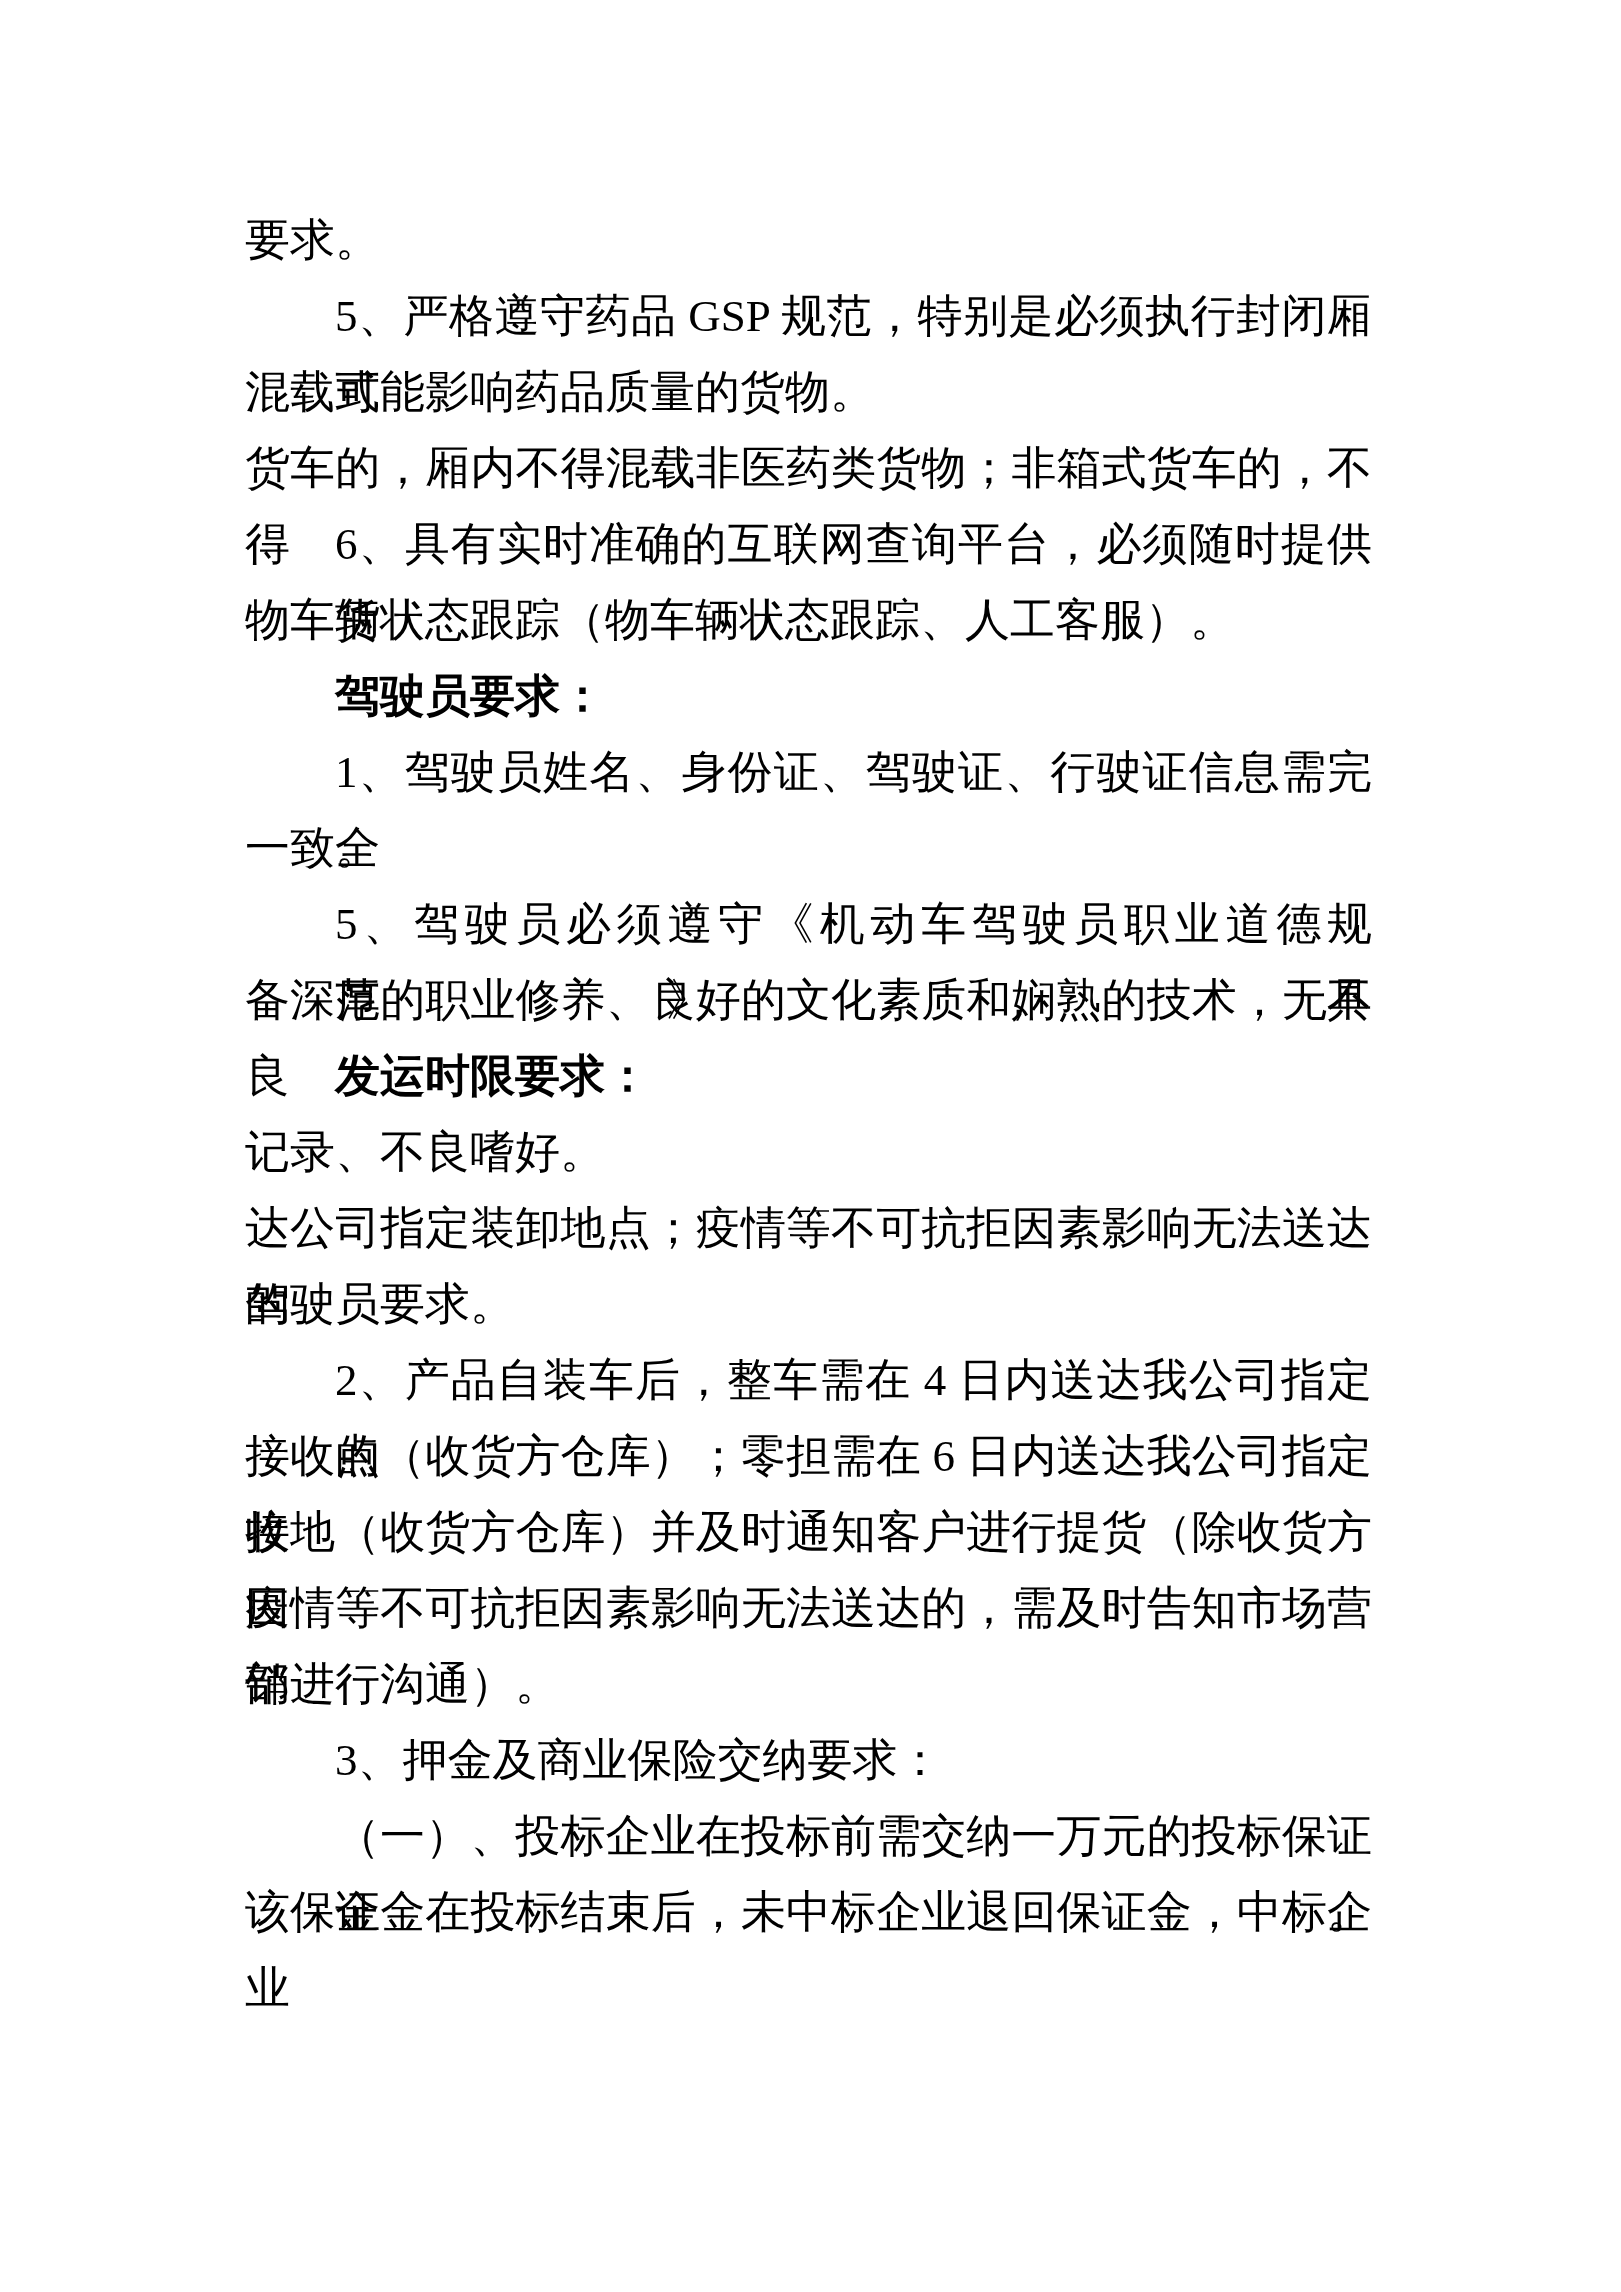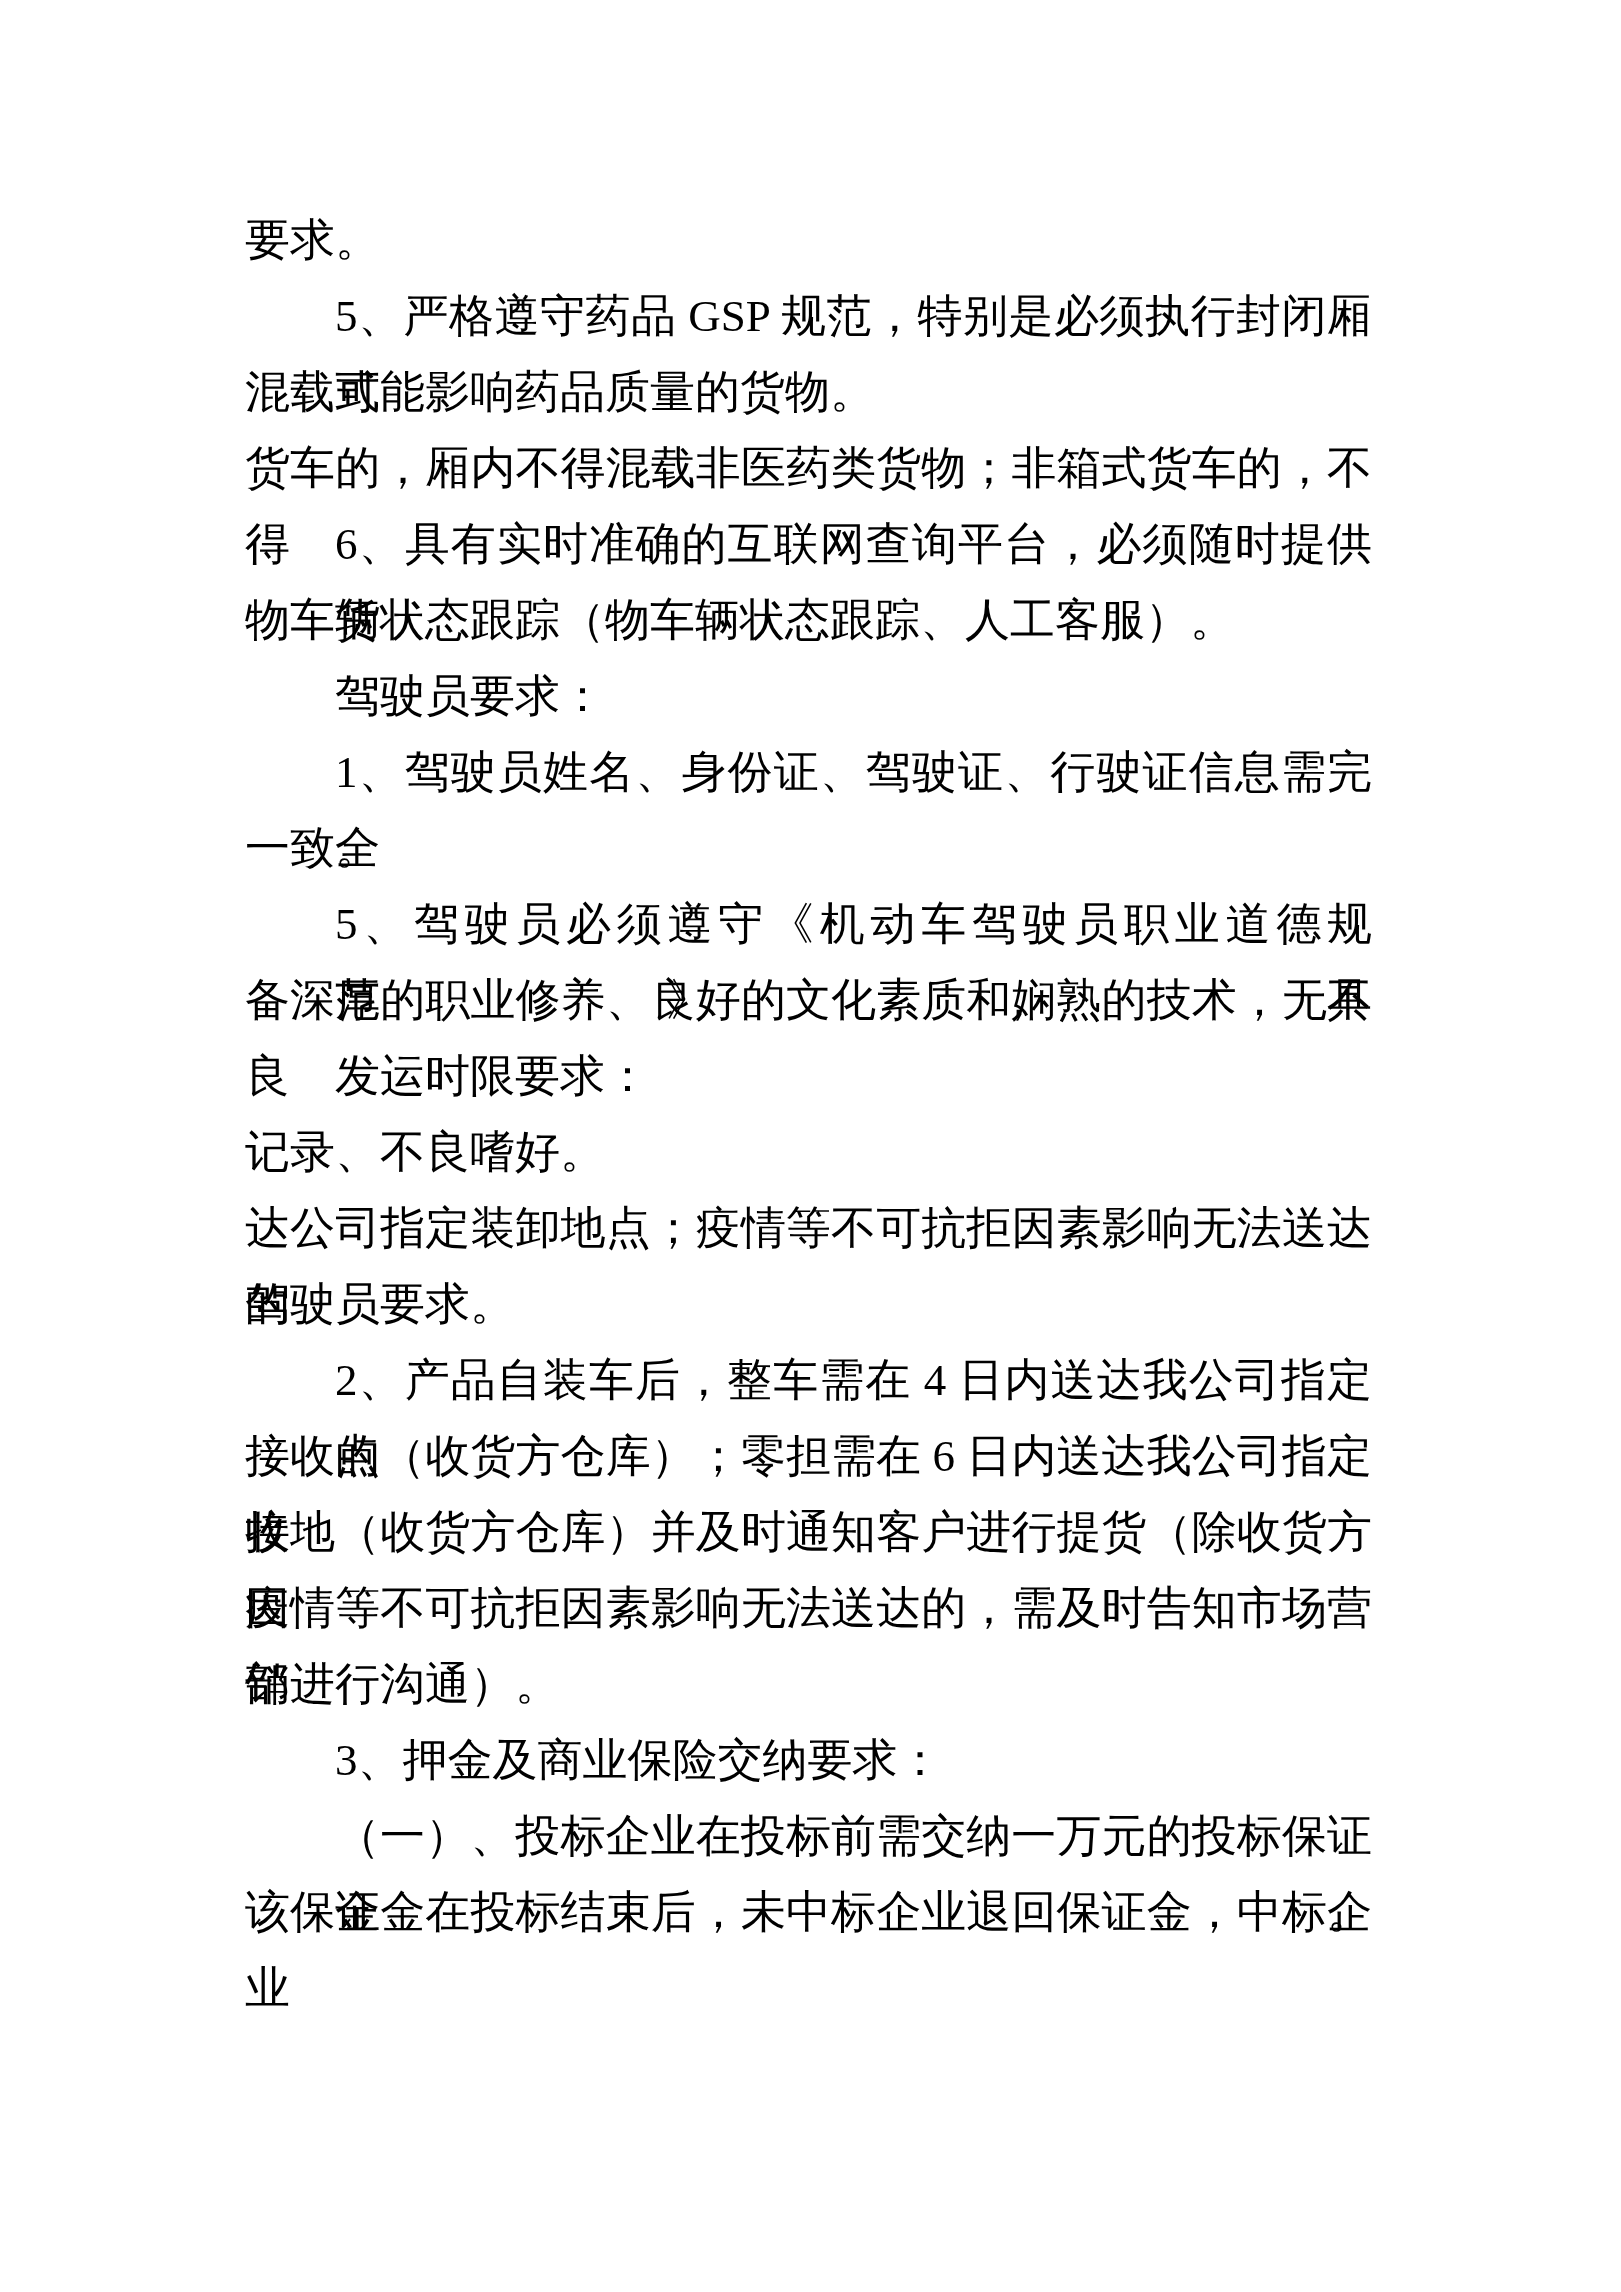--- a/index.html
+++ b/index.html
@@ -34,21 +34,21 @@
   .line.indent {
     padding-left: 90px;
   }
   .line.fill {
     white-space: normal;
     text-align: justify;
     text-align-last: justify;
     text-justify: inter-character;
   }
   .line.bold {
-    font-weight: 400;
+    font-weight: 700;
   }
 </style>
 </head>
 <body>
 
 <div class="page" style="background: rgb(255, 255, 255); color: rgb(0, 0, 0);">
   <div class="textblock" id="textblock">
       <div class="line">要求。</div>
       <div class="line indent fill">5、严格遵守药品 GSP 规范，特别是必须执行封闭厢式</div>
       <div class="line">混载可能影响药品质量的货物。</div>

